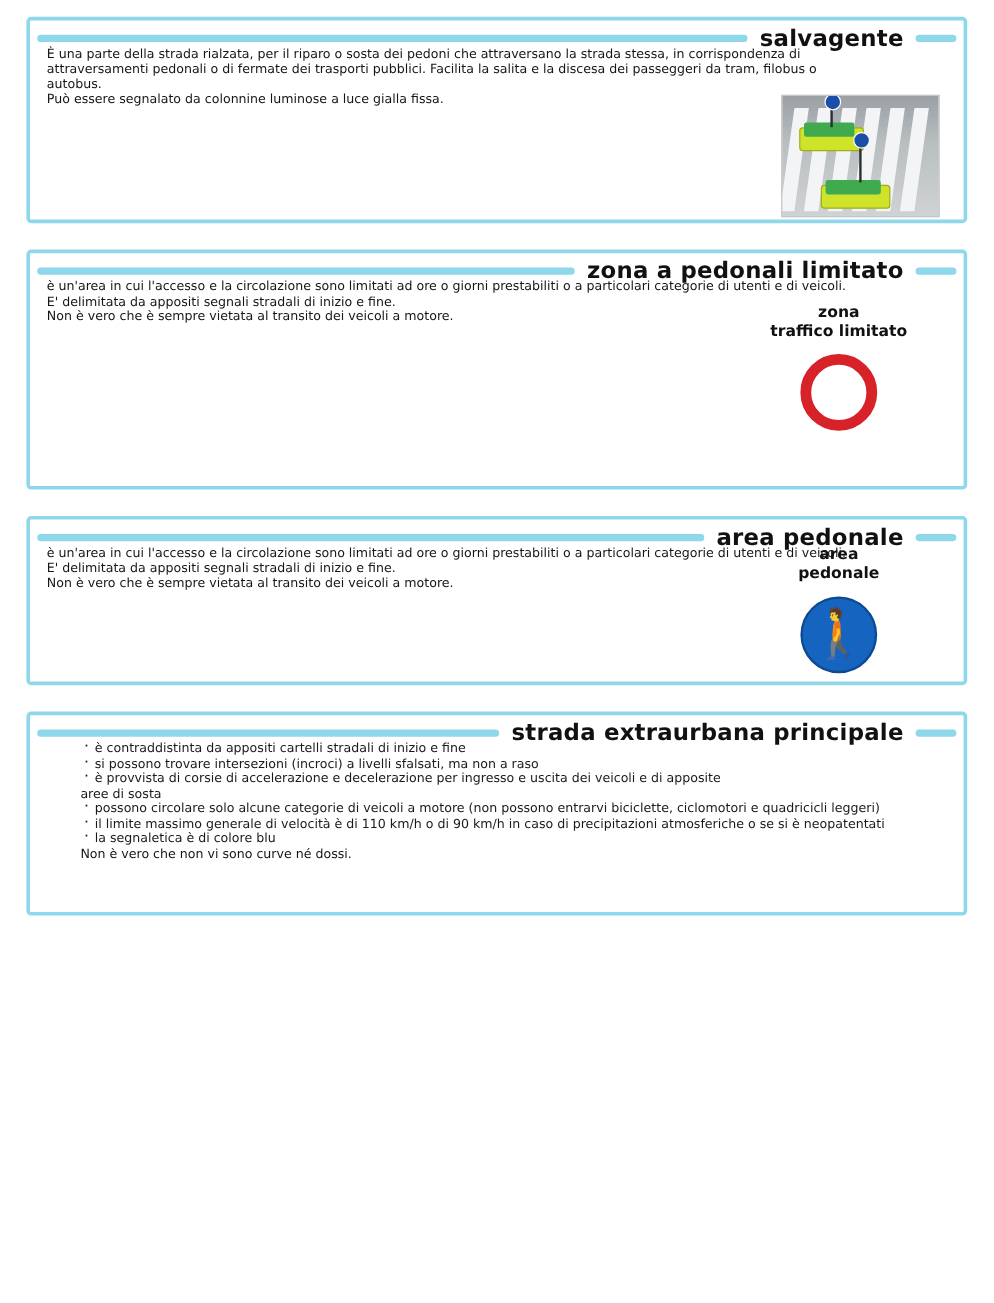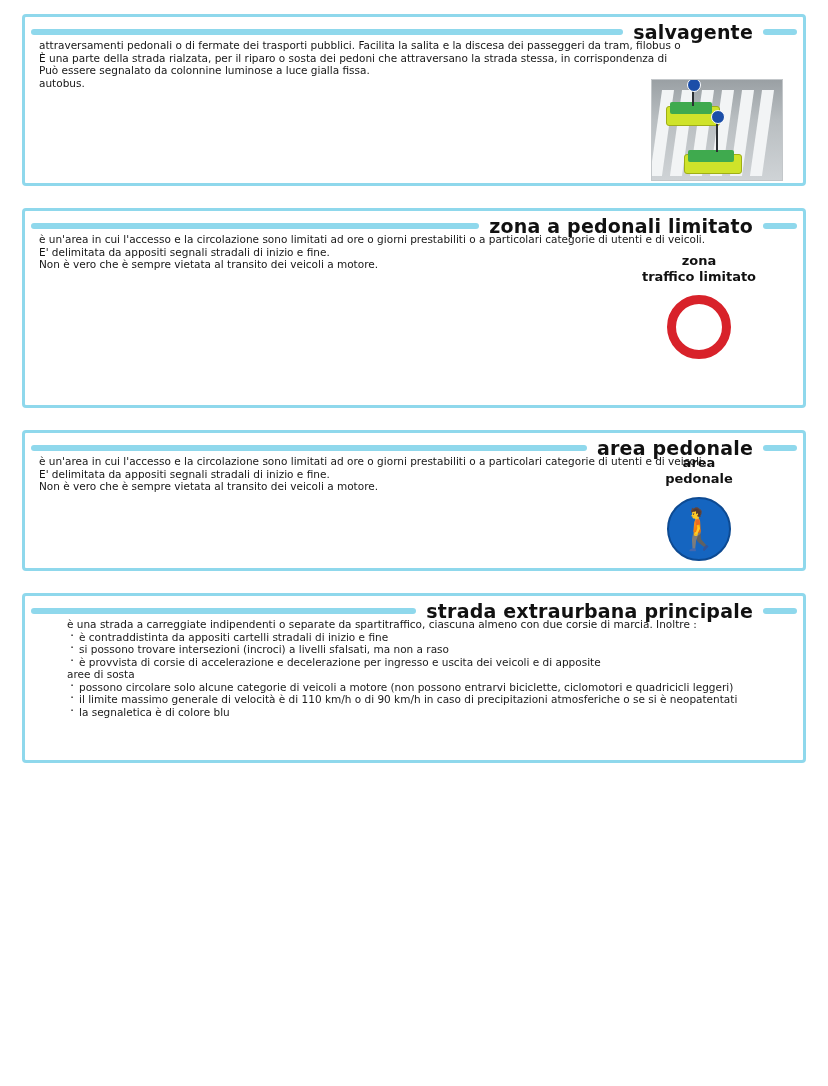--- a/index.html
+++ b/index.html
@@ -199,24 +199,24 @@
 <div class="page">
 
   <section class="card" id="card-salvagente" style="margin-top:14px;">
     <div class="card-title-row">
       <span class="title-rule"></span>
       <span class="card-title">salvagente</span>
       <span class="title-rule-right"></span>
     </div>
     <div class="card-body">
       <p class="para">
+        <span class="line">È una parte della strada rialzata, per il riparo o sosta dei pedoni che attraversano la strada stessa, in corrispondenza di</span>
         <span class="line">attraversamenti pedonali o di fermate dei trasporti pubblici. Facilita la salita e la discesa dei passeggeri da tram, filobus o</span>
-        <span class="line">È una parte della strada rialzata, per il riparo o sosta dei pedoni che attraversano la strada stessa, in corrispondenza di</span>
+        <span class="line">autobus.</span>
         <span class="line">Può essere segnalato da colonnine luminose a luce gialla fissa.</span>
-        <span class="line">autobus.</span>
       </p>
 
       <div class="island-fig">
         <div class="road-bg"></div>
 
         <div class="zebra" style="left:4px;  top:10px; width:12px; height:86px;"></div>
         <div class="zebra" style="left:24px; top:10px; width:12px; height:86px;"></div>
         <div class="zebra" style="left:44px; top:10px; width:12px; height:86px;"></div>
         <div class="zebra" style="left:64px; top:10px; width:12px; height:86px;"></div>
         <div class="zebra" style="left:84px; top:10px; width:12px; height:86px;"></div>
@@ -277,26 +277,26 @@
     </div>
   </section>
 
   <section class="card" id="card-extraurbana">
     <div class="card-title-row">
       <span class="title-rule"></span>
       <span class="card-title">strada extraurbana principale</span>
       <span class="title-rule-right"></span>
     </div>
     <div class="card-body">
-      <p class="para" style="margin-bottom:0;">è una strada a carreggiate indipendenti o separate da spartitraffico, ciascuna almeno con due corsie di marcia. Inoltre :</p>
       <ul class="bullets">
         <li>è contraddistinta da appositi cartelli stradali di inizio e fine</li>
         <li>si possono trovare intersezioni (incroci) a livelli sfalsati, ma non a raso</li>
         <li>è provvista di corsie di accelerazione e decelerazione per ingresso e uscita dei veicoli e di apposite</li>
         <li class="noindent">aree di sosta</li>
         <li>possono circolare solo alcune categorie di veicoli a motore (non possono entrarvi biciclette, ciclomotori e quadricicli leggeri)</li>
         <li>il limite massimo generale di velocità è di 110 km/h o di 90 km/h in caso di precipitazioni atmosferiche o se si è neopatentati</li>
         <li>la segnaletica è di colore blu</li>
       </ul>
+      <p class="para" style="margin-top:0;">Non è vero che non vi sono curve né dossi.</p>
     </div>
   </section>
 
 </div>
 
 </body></html>

